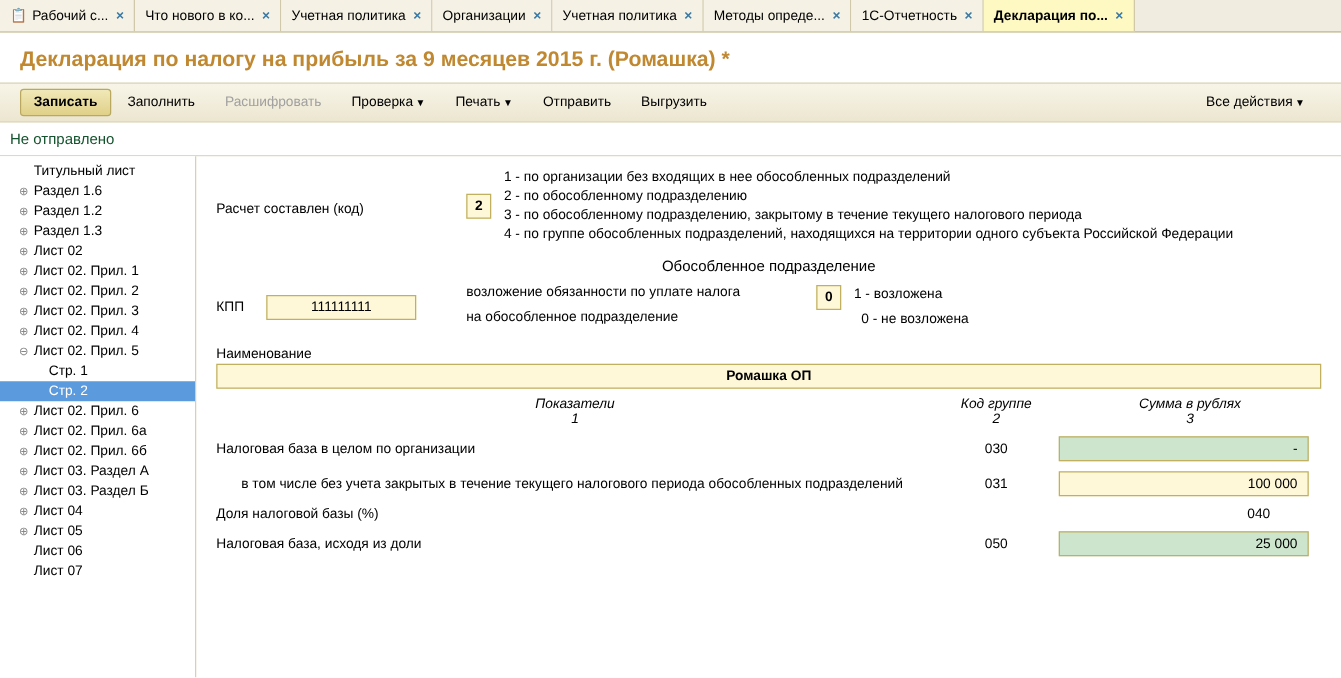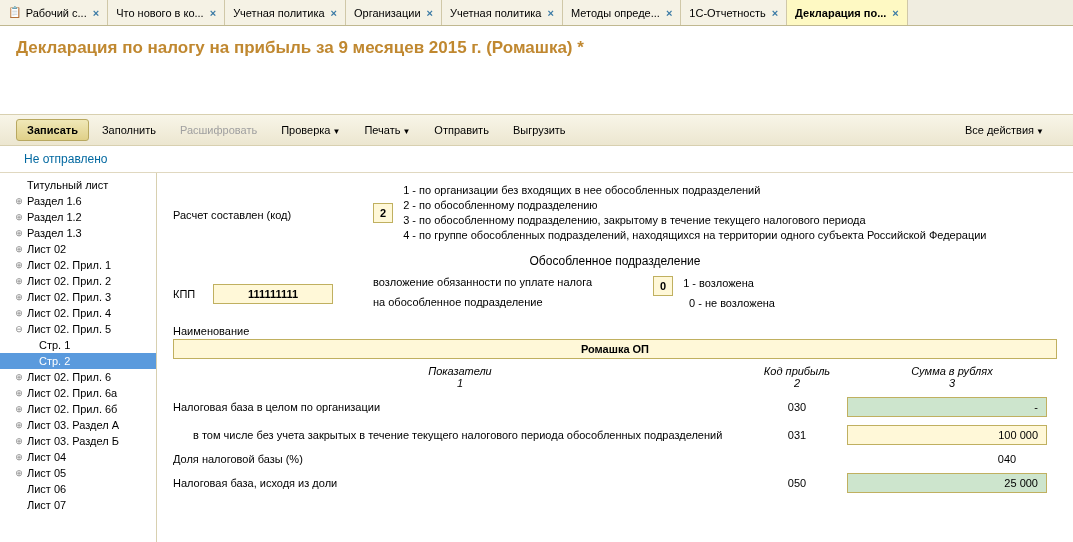--- a/index.html
+++ b/index.html
@@ -4,42 +4,42 @@
 <style>
 * { box-sizing: border-box; margin: 0; padding: 0; }
 body { font-family: Arial, sans-serif; font-size: 11px; background: #fff; color: #000; width: 1073px; height: 542px; overflow: hidden; }
 .tabs { display: flex; background: #f0ede0; border-bottom: 1px solid #c0b890; height: 26px; }
 .tab { display: flex; align-items: center; padding: 0 8px; border-right: 1px solid #d0c8a8; background: #f5f2e5; cursor: pointer; font-size: 11px; white-space: nowrap; }
 .tab.active { background: #fef9c3; font-weight: bold; }
 .tab .close { margin-left: 6px; color: #3a7aa5; font-weight: bold; cursor: pointer; }
 .tab .icon { margin-right: 4px; }
 .title-area { padding: 12px 16px 8px; }
 .page-title { color: #c08830; font-size: 17px; font-weight: bold; }
-.toolbar { display: flex; align-items: center; padding: 4px 16px; background: linear-gradient(#f8f5e8, #ece6d0); border-top: 1px solid #d8d0b0; border-bottom: 1px solid #d8d0b0; margin-top: 48px; }
+.toolbar { display: flex; align-items: center; padding: 4px 16px; background: linear-gradient(#f8f5e8, #ece6d0); border-top: 1px solid #d8d0b0; border-bottom: 1px solid #d8d0b0; }
 .btn { padding: 4px 10px; border: 1px solid transparent; margin-right: 2px; cursor: pointer; font-size: 11px; background: transparent; }
 .btn.primary { background: linear-gradient(#f0e8b8, #e0d088); border: 1px solid #b8a860; font-weight: bold; border-radius: 3px; }
 .btn.disabled { color: #a0a0a0; }
 .btn .caret { font-size: 8px; margin-left: 2px; }
 .spacer { flex: 1; }
-.status-bar { padding: 6px 24px; color: #0369a1; font-size: 12px; border-bottom: 1px solid #e0d8c0; }
+.status-bar { padding: 6px 8px; color: #14532d; font-size: 12px; border-bottom: 1px solid #e0d8c0; }
 .main { display: flex; height: calc(100% - 125px); }
 .sidebar { width: 157px; border-right: 1px solid #d8d0b0; overflow-y: auto; background: #fff; padding: 4px 0; }
 .tree-item { padding: 2px 4px 2px 14px; cursor: pointer; display: flex; align-items: center; white-space: nowrap; font-size: 11px; }
 .tree-item.level1 { padding-left: 26px; }
 .tree-item .toggle { display: inline-block; width: 10px; margin-right: 3px; text-align: center; font-size: 9px; color: #888; }
 .tree-item.selected { background: #5a9add; color: #fff; }
 .content { flex: 1; padding: 10px 16px; overflow-y: auto; position: relative; }
 .row { display: flex; align-items: center; margin-bottom: 4px; }
 .label { width: 200px; padding-top: 4px; }
 .field-box { display: inline-block; border: 1px solid #c0b060; background: #fff8d8; padding: 3px 6px; font-weight: bold; text-align: center; min-width: 18px; }
 .desc { margin-left: 10px; font-size: 11px; line-height: 1.35; }
 .section-header { text-align: center; font-size: 12px; margin: 12px 0 8px; }
 .kpp-row { display: flex; align-items: center; margin-bottom: 14px; }
 .kpp-label { width: 40px; }
-.kpp-val { display: inline-block; border: 1px solid #c0b060; background: #fff8d8; padding: 3px 6px; font-weight: bold; width: 120px; text-align: center; margin-right: 40px; }
+.kpp-val { display: inline-block; border: 1px solid #c0b060; background: #fff8d8; padding: 3px 6px; font-weight: normal; width: 120px; text-align: center; margin-right: 40px; }
 .sub-row { display: flex; align-items: flex-start; }
 .name-header { text-align: center; background: #fff8d8; border: 1px solid #c0b060; padding: 3px; font-weight: bold; margin: 2px 0 6px; }
 .cols { display: flex; font-style: italic; text-align: center; margin-bottom: 4px; }
 .col1 { flex: 1; }
 .col2 { width: 100px; }
 .col3 { width: 210px; }
 .data-row { display: flex; align-items: center; padding: 4px 0; }
 .data-label { flex: 1; padding-right: 10px; }
 .data-code { width: 100px; text-align: center; }
 .data-val { width: 210px; }
@@ -221,21 +221,21 @@
       </div>
     </div>
     <div>Наименование</div>
     <div class="name-header">Ромашка ОП</div>
     <div class="cols">
       <div class="col1">
           <div>Показатели</div>
           <div>1</div>
         </div>
       <div class="col2">
-          <div>Код прибыль</div>
+          <div>Код группе</div>
           <div>2</div>
         </div>
       <div class="col3">
           <div>Сумма в рублях</div>
           <div>3</div>
         </div>
     </div>
     <div id="data-rows">
         <div class="data-row">
           <div class="data-label">Налоговая база в целом по организации</div>

